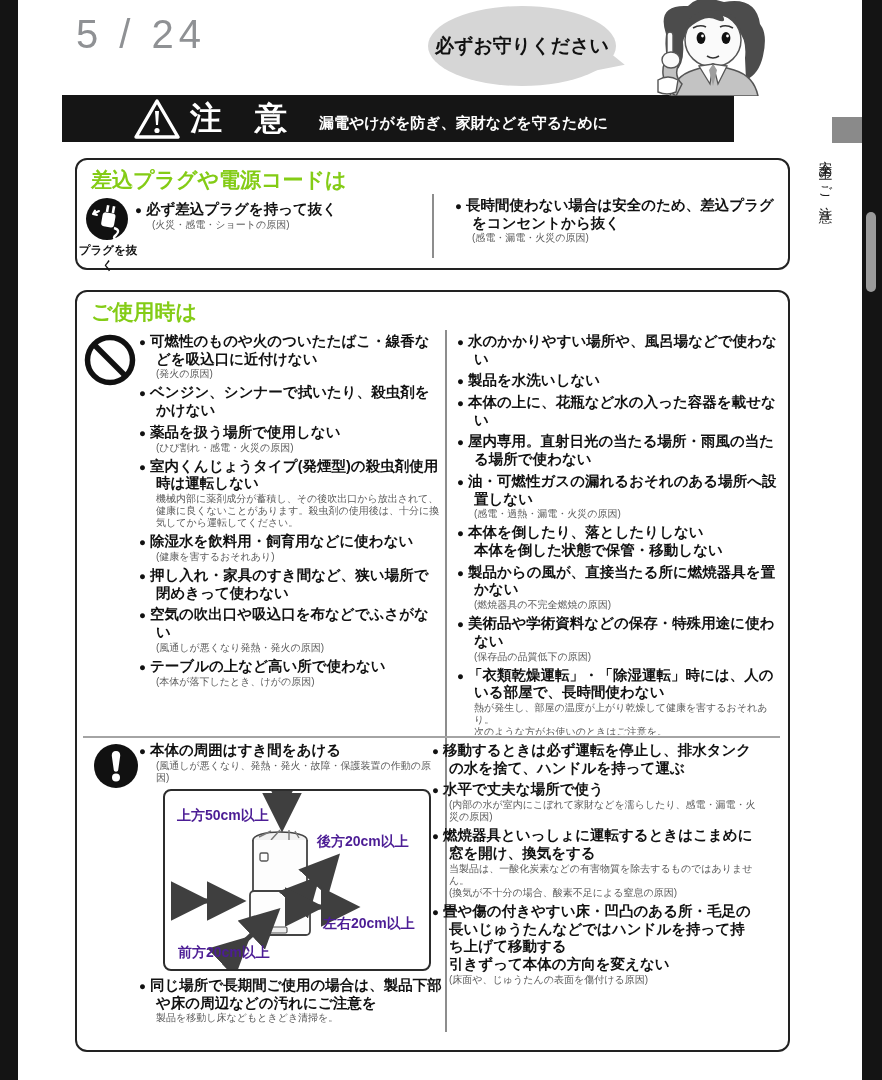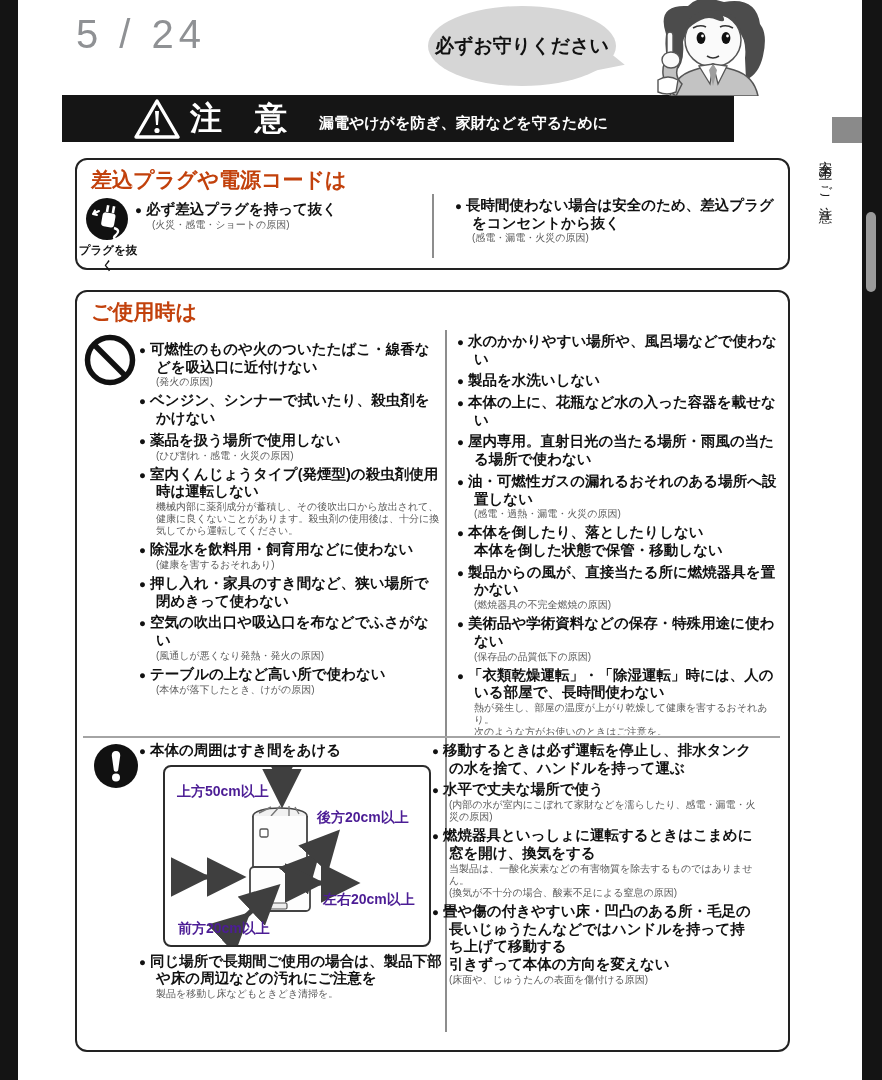--- a/index.html
+++ b/index.html
@@ -18,21 +18,21 @@
   .banner{position:absolute;left:62px;top:95px;width:672px;height:47px;background:#151515;color:#fff;
           display:flex;align-items:center;z-index:0;}
   .banner .tri{margin-left:72px;flex:0 0 auto;}
   .banner .title{font-size:32px;font-weight:bold;letter-spacing:12px;margin-left:10px;white-space:nowrap;}
   .banner .subtitle{font-size:15px;font-weight:bold;margin-left:20px;margin-top:9px;white-space:nowrap;}
 
   .box{position:absolute;border:2px solid #222;border-radius:12px;background:#fff;}
   #plugbox{left:75px;top:158px;width:711px;height:108px;}
   #usebox{left:75px;top:290px;width:711px;height:758px;}
 
-  .sec-title{position:absolute;font-size:21px;font-weight:bold;color:#c2410c;z-index:4;}
+  .sec-title{position:absolute;font-size:21px;font-weight:bold;color:#84cc16;z-index:4;}
 
   .items{position:absolute;z-index:4;}
   .item{margin-bottom:4px;}
   .head{font-size:14.5px;font-weight:bold;color:#111;line-height:1.22;padding-left:17px;text-indent:-17px;}
   .head::before{content:"●";font-size:11.5px;margin-right:4px;}
   .head2{font-size:14.5px;font-weight:bold;color:#111;line-height:1.22;padding-left:17px;}
   .note,.cause{font-size:10px;color:#5b5b5b;line-height:1.21;padding-left:17px;white-space:pre-line;}
   .note:empty,.cause:empty,.head2:empty{display:none;}
 
   .vdiv{position:absolute;width:2px;background:#8d8d8d;z-index:3;}
@@ -127,21 +127,21 @@
   <div class="box" id="usebox"></div>
   <div class="sec-title" style="left:91px;top:298px;">ご使用時は</div>
   <div class="vdiv" style="left:445px;top:330px;height:702px;"></div>
   <div class="hdiv" style="left:83px;top:736px;width:697px;"></div>
 
   <svg class="icon-abs" style="left:84px;top:334px;" width="52" height="52" viewBox="0 0 52 52">
     <circle cx="26" cy="26" r="22.5" fill="none" stroke="#111" stroke-width="5.5"></circle>
     <line x1="11" y1="11.5" x2="41" y2="41.5" stroke="#111" stroke-width="5.5"></line>
   </svg>
 
-  <div class="flowcol items" style="left:139px;top:333px;width:303px;height:402px;margin-top:8px;">
+  <div class="flowcol items" style="left:139px;top:333px;width:303px;height:402px;">
 
       <div class="item">
         <div class="head">可燃性のものや火のついたたばこ・線香などを吸込口に近付けない</div>
 
         <div class="cause">(発火の原因)</div>
       </div>
 
       <div class="item">
         <div class="head">ベンジン、シンナーで拭いたり、殺虫剤をかけない</div>
 
@@ -245,20 +245,21 @@
     <path d="M22 7 C25.4 7 26.6 9.3 26.1 12.6 L24.2 26 C23.9 28.3 20.1 28.3 19.8 26 L17.9 12.6 C17.4 9.3 18.6 7 22 7 Z" fill="#fff"></path>
     <circle cx="22" cy="33.5" r="4" fill="#fff"></circle>
   </svg>
 
   <div class="flowcol" style="left:139px;top:742px;width:303px;height:302px;">
     <div class="items" style="position:static;">
 
         <div class="item">
           <div class="head">本体の周囲はすき間をあける</div>
 
+          <div class="cause">(風通しが悪くなり、発熱・発火・故障・保護装置の作動の原因)</div>
         </div>
       </div>
 
     <div id="diagbox">
       <svg id="diag-arrows" viewBox="0 0 264 178">
         <defs>
           <marker id="ah" markerWidth="9" markerHeight="9" refX="6.5" refY="4" orient="auto">
             <path d="M0 0 L8 4 L0 8 Z" fill="#3f3f3f"></path>
           </marker>
         </defs>

